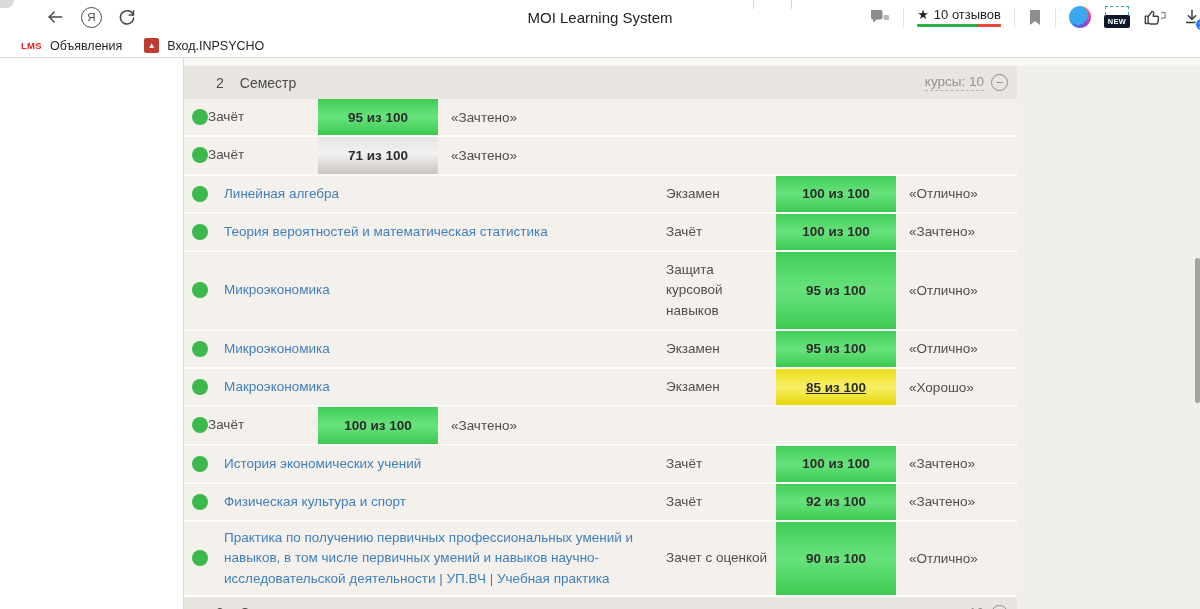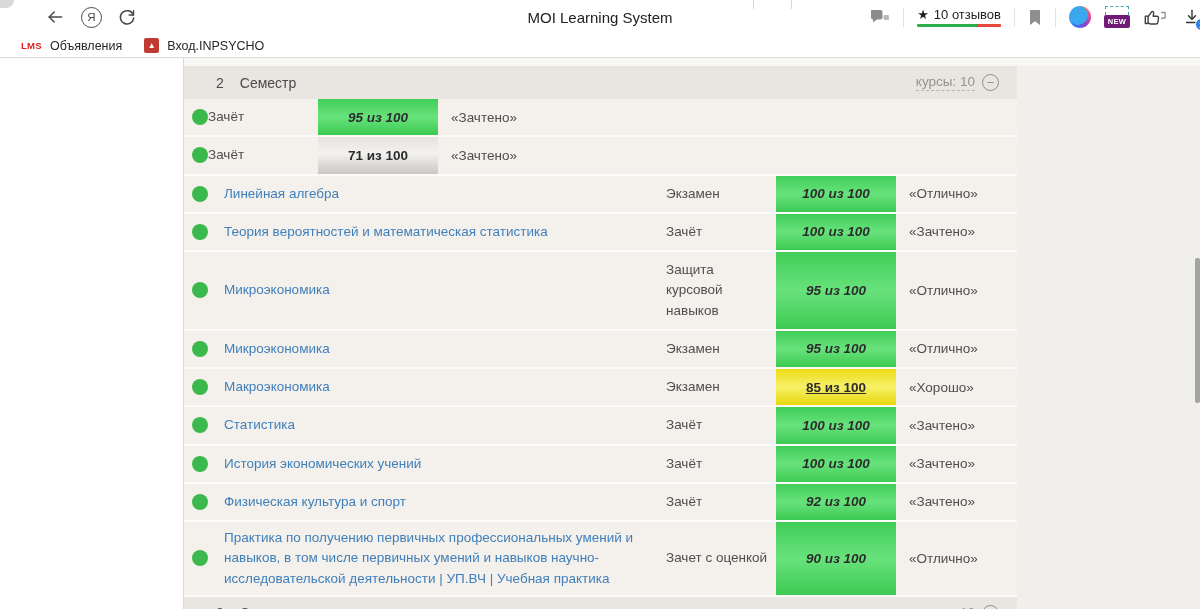--- a/index.html
+++ b/index.html
@@ -35,21 +35,21 @@
                  background:linear-gradient(90deg,#2fae4e 0 72%, #e8473a 72% 100%); }
   .profile-orb { width:22px; height:22px; border-radius:50%;
                  background:
                    radial-gradient(circle at 42% 42%, #3aa8ef 0 52%, rgba(0,0,0,0) 53%),
                    conic-gradient(#f6a23c,#ef4f8e,#8c46c8,#2f7cf6,#35c0e8,#f6a23c);
                  cursor:pointer; }
   .new-icon { position:relative; width:26px; height:22px; cursor:pointer; }
   .new-brackets { position:absolute; top:0; left:1px; right:1px; height:9px;
                   border:1.5px dashed #3aa8b4; border-bottom:none; }
   .new-label { position:absolute; bottom:0; left:0; right:0; height:13px;
-               background:#701a75; color:#fff; font-size:7.5px; font-weight:bold;
+               background:#0f172a; color:#fff; font-size:7.5px; font-weight:bold;
                display:flex; align-items:center; justify-content:center;
                letter-spacing:.4px; border-radius:2px; }
   .dl-wrap { position:relative; width:24px; height:24px; margin-right:-6px; cursor:pointer; }
   .dl-badge { position:absolute; right:-4px; bottom:-2px; min-width:13px; height:13px;
               background:#2f80ed; color:#fff; border-radius:7px; font-size:9px;
               display:flex; align-items:center; justify-content:center; padding:0 3px;
               border:1px solid #fff; }
 
   .bookmarks-bar { height:23px; display:flex; align-items:center; padding-left:10px; }
   .bm-item { display:flex; align-items:center; gap:8px; padding:0 11px; cursor:pointer;
@@ -63,39 +63,39 @@
              background:#fff; overflow:hidden; }
   .page-panel { position:absolute; left:183px; top:0; right:0; bottom:0;
                 background:#f1efeb; border-left:1px solid #dcd8d3; }
   .pre-strip { height:8px; background:#f8f7f4; }
   .course-table { width:833px; }
 
   .sem-header { height:33px; background:#e9e6e1; display:flex; align-items:center;
                 font-size:14px; color:#4b4b4b; }
   .sem-num { margin-left:32px; }
   .sem-label { margin-left:16px; }
-  .sem-right { margin-left:auto; margin-right:18px; display:flex; align-items:center;
+  .sem-right { margin-left:auto; margin-right:9px; display:flex; align-items:center;
                gap:7px; cursor:pointer; }
   .courses-count { color:#97928b; font-size:13.5px; padding-bottom:1px;
                    border-bottom:1px dashed #b9b4ac; }
   .toggle-circle { width:17px; height:17px; border:1.6px solid #8d8d8d; border-radius:50%;
                    color:#8d8d8d; font-size:13px; line-height:1; display:flex;
                    align-items:center; justify-content:center; padding-bottom:1px; }
 
   .course-row { display:flex; align-items:center; background:#f4f1ed;
                 border-bottom:2px solid #fcfbf9; min-height:36px; width:833px; }
   .status-dot { flex:0 0 16px; width:16px; height:16px; border-radius:50%;
                 background:#3cb94c; margin-left:8px; }
   .course-name { flex:1 1 auto; padding:6px 8px 6px 16px; font-size:13.5px;
                  line-height:1.5; color:#3f7fba; text-decoration:none; cursor:pointer; }
   .course-type { flex:0 0 110px; font-size:13.5px; color:#4f4f4f; line-height:1.5;
                  padding:8px 2px 8px 0; }
   .score-badge { flex:0 0 120px; align-self:stretch; display:flex; align-items:center;
                  justify-content:center; font-size:13.5px; font-weight:bold; color:#2c2c2c; }
-  .badge-green  { background:linear-gradient(180deg,#41ce58 0%,#68e27c 50%,#3cca52 100%);font-style:italic; }
+  .badge-green  { background:linear-gradient(180deg,#41ce58 0%,#68e27c 50%,#3cca52 100%); }
   .badge-gray   { background:linear-gradient(180deg,#e6e4e2 0%,#f3f2f0 45%,#c9c6c3 100%); }
   .badge-yellow { background:linear-gradient(180deg,#ecdc17 0%,#f7f067 50%,#e7d70b 100%);text-decoration:underline; }
   .course-grade { flex:0 0 121px; padding-left:13px; font-size:13.5px; color:#4f4f4f; }
 
   .scroll-thumb { position:absolute; right:0; top:200px; width:5px; height:145px;
                   background:#a3a3a3; border-radius:2px; cursor:grab; z-index:9; }
 </style>
 </head>
 <body>
 
@@ -241,21 +241,20 @@
   </div>
             <div class="course-row">
     <span class="status-dot"></span>
     <a class="course-name">Макроэкономика</a>
     <span class="course-type">Экзамен</span>
     <span class="score-badge badge-yellow">85 из 100</span>
     <span class="course-grade">«Хорошо»</span>
   </div>
             <div class="course-row">
     <span class="status-dot"></span>
-    <a class="course-name">Статистика</a>
     <span class="course-type">Зачёт</span>
     <span class="score-badge badge-green">100 из 100</span>
     <span class="course-grade">«Зачтено»</span>
   </div>
             <div class="course-row">
     <span class="status-dot"></span>
     <a class="course-name">История экономических учений</a>
     <span class="course-type">Зачёт</span>
     <span class="score-badge badge-green">100 из 100</span>
     <span class="course-grade">«Зачтено»</span>

